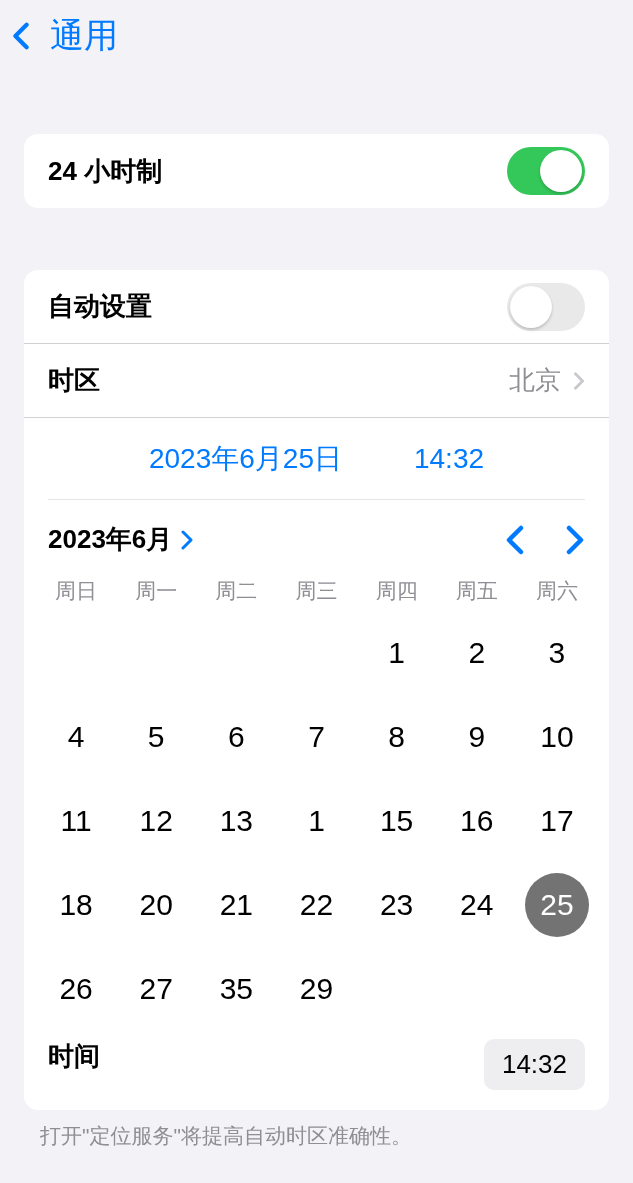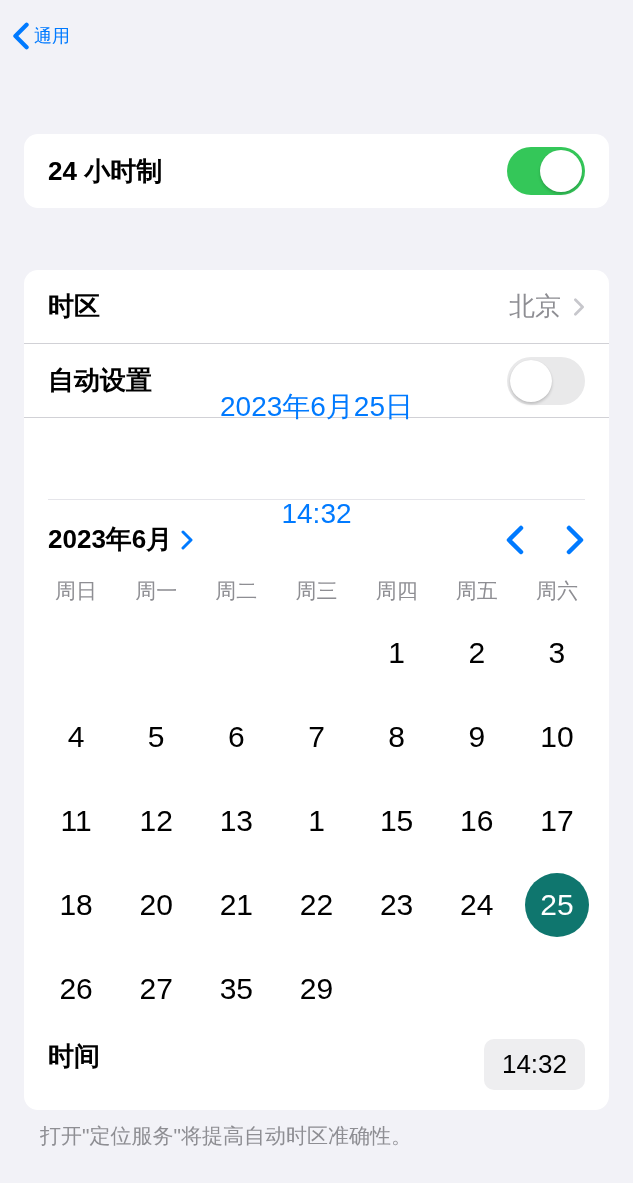--- a/index.html
+++ b/index.html
@@ -19,22 +19,22 @@
       height: 72px;
       display: flex;
       align-items: center;
       position: relative;
       padding: 0 8px;
     }
     .back-btn {
       display: flex;
       align-items: center;
       color: #007aff;
-      font-size: 18px;
-      gap: 4px;
+      font-size: 34px;
+      gap: 20px;
       padding: 4px 4px;
     }
     .back-chevron {
       width: 18px;
       height: 28px;
     }
     .header-title {
       position: absolute;
       left: 50%;
       transform: translateX(-50%);
@@ -107,21 +107,20 @@
       left: 3px;
     }
     .date-time-row {
       display: flex;
       align-items: center;
       justify-content: center;
       height: 82px;
       gap: 72px;
       border-bottom: 1px solid #e5e5ea;
       margin: 0 24px;
-      flex-direction: column;
     }
     .date-time-value {
       font-size: 28px;
       color: #007aff;
     }
     .calendar-wrap {
       padding: 0 12px;
     }
     .calendar-header {
       display: flex;
@@ -173,21 +172,21 @@
       width: 64px;
       height: 64px;
       display: flex;
       align-items: center;
       justify-content: center;
       font-size: 30px;
       color: #000;
       border-radius: 50%;
     }
     .day-selected {
-      background: #0f766e;
+      background: #737373;
       color: #fff;
       font-weight: 500;
     }
     .time-row {
       display: flex;
       padding: 8px 12px 20px 12px;
     }
     .time-label {
       font-size: 26px;
       font-weight: 600;
@@ -223,31 +222,31 @@
   <div class="row">
     <div class="row-label">24 小时制</div>
     <div class="toggle toggle-on">
       <div class="toggle-knob"></div>
     </div>
   </div>
 </div>
 
 <div class="section section-2">
   <div class="row row-divided">
+    <div class="row-label">自动设置</div>
+    <div class="toggle toggle-off">
+      <div class="toggle-knob"></div>
+    </div>
+  </div>
+  <div class="row row-divided">
     <div class="row-label">时区</div>
     <div class="row-value">北京</div>
     <svg class="chevron-right" viewBox="0 0 12 20" fill="none">
       <path d="M2 2 L10 10 L2 18" stroke="#c7c7cc" stroke-width="3" stroke-linecap="round" stroke-linejoin="round"></path>
     </svg>
-  </div>
-  <div class="row row-divided">
-    <div class="row-label">自动设置</div>
-    <div class="toggle toggle-off">
-      <div class="toggle-knob"></div>
-    </div>
   </div>
 
   <div class="date-time-row">
     <span class="date-time-value">2023年6月25日</span>
     <span class="date-time-value">14:32</span>
   </div>
 
   <div class="calendar-wrap">
     <div class="calendar-header">
       <span class="month-label">2023年6月</span>

